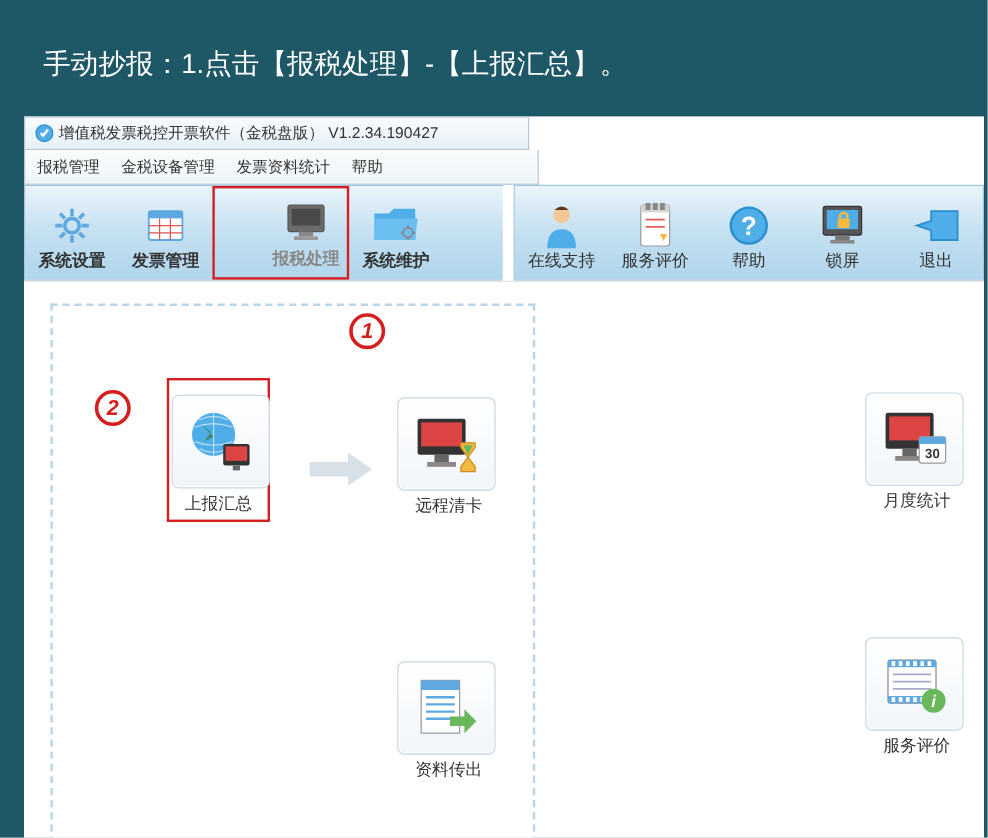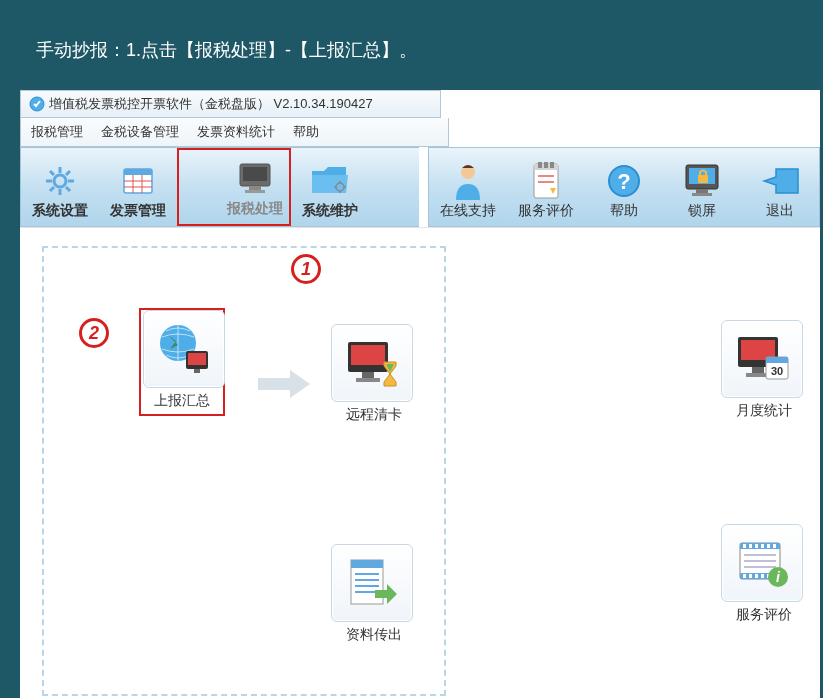--- a/index.html
+++ b/index.html
@@ -6,21 +6,21 @@
     body {
       font-family: "Microsoft YaHei", SimSun, Arial, sans-serif;
       background: #1e5866;
       width: 823px;
       height: 698px;
       overflow: hidden;
       position: relative;
     }
     .instruction {
       color: #fff;
-      font-size: 18px;
+      font-size: 23px;
       padding: 38px 0 28px 36px;
       font-weight: 400;
     }
     .app-window {
       background: #fff;
       margin: 0 0 0 20px;
       width: 800px;
     }
     .title-bar {
       background: linear-gradient(to bottom, #f8fbfd 0%, #e6f0f7 100%);
@@ -125,21 +125,21 @@
       border-radius: 6px;
       background: linear-gradient(to bottom, #fff, #f0f5fa);
       display: flex;
       align-items: center;
       justify-content: center;
       box-shadow: inset 0 0 0 1px #fff;
       margin-bottom: 4px;
     }
     .tile-btn.red-border .tile-frame-wrapper {
       border: 2px solid #d62020;
-      padding: 0 2px 4px 2px;
+      padding: 12px 2px 4px 2px;
     }
     .tile-btn.blue-selected .tile-frame {
       border: 2px solid #4fa8e8;
       background: linear-gradient(to bottom, #eaf5fd, #d4ebfa);
     }
     .arrow-right {
       position: absolute;
       left: 210px; top: 110px;
       font-size: 50px;
       color: #c8d4de;
@@ -166,21 +166,21 @@
 <div class="instruction">手动抄报：1.点击【报税处理】-【上报汇总】。</div>
 
 <div class="app-window">
   <div class="title-bar">
     <span class="app-icon-small">
       <svg width="16" height="16" viewBox="0 0 16 16">
           <circle cx="8" cy="8" r="7" fill="#4faee8" stroke="#2a8fd1"></circle>
           <path d="M5 8 L7 10 L11 5" stroke="#fff" stroke-width="2" fill="none"></path>
         </svg>
     </span>
-    <span>增值税发票税控开票软件（金税盘版）  V2.10.34.190427</span>
+    <span>增值税发票税控开票软件（金税盘版）  V1.2.34.190427</span>
   </div>
 
   <div class="menu-bar">
     <span class="menu-item">报税管理</span>
     <span class="menu-item">金税设备管理</span>
     <span class="menu-item">发票资料统计</span>
     <span class="menu-item">帮助</span>
   </div>
 
   <div class="toolbar-row">

